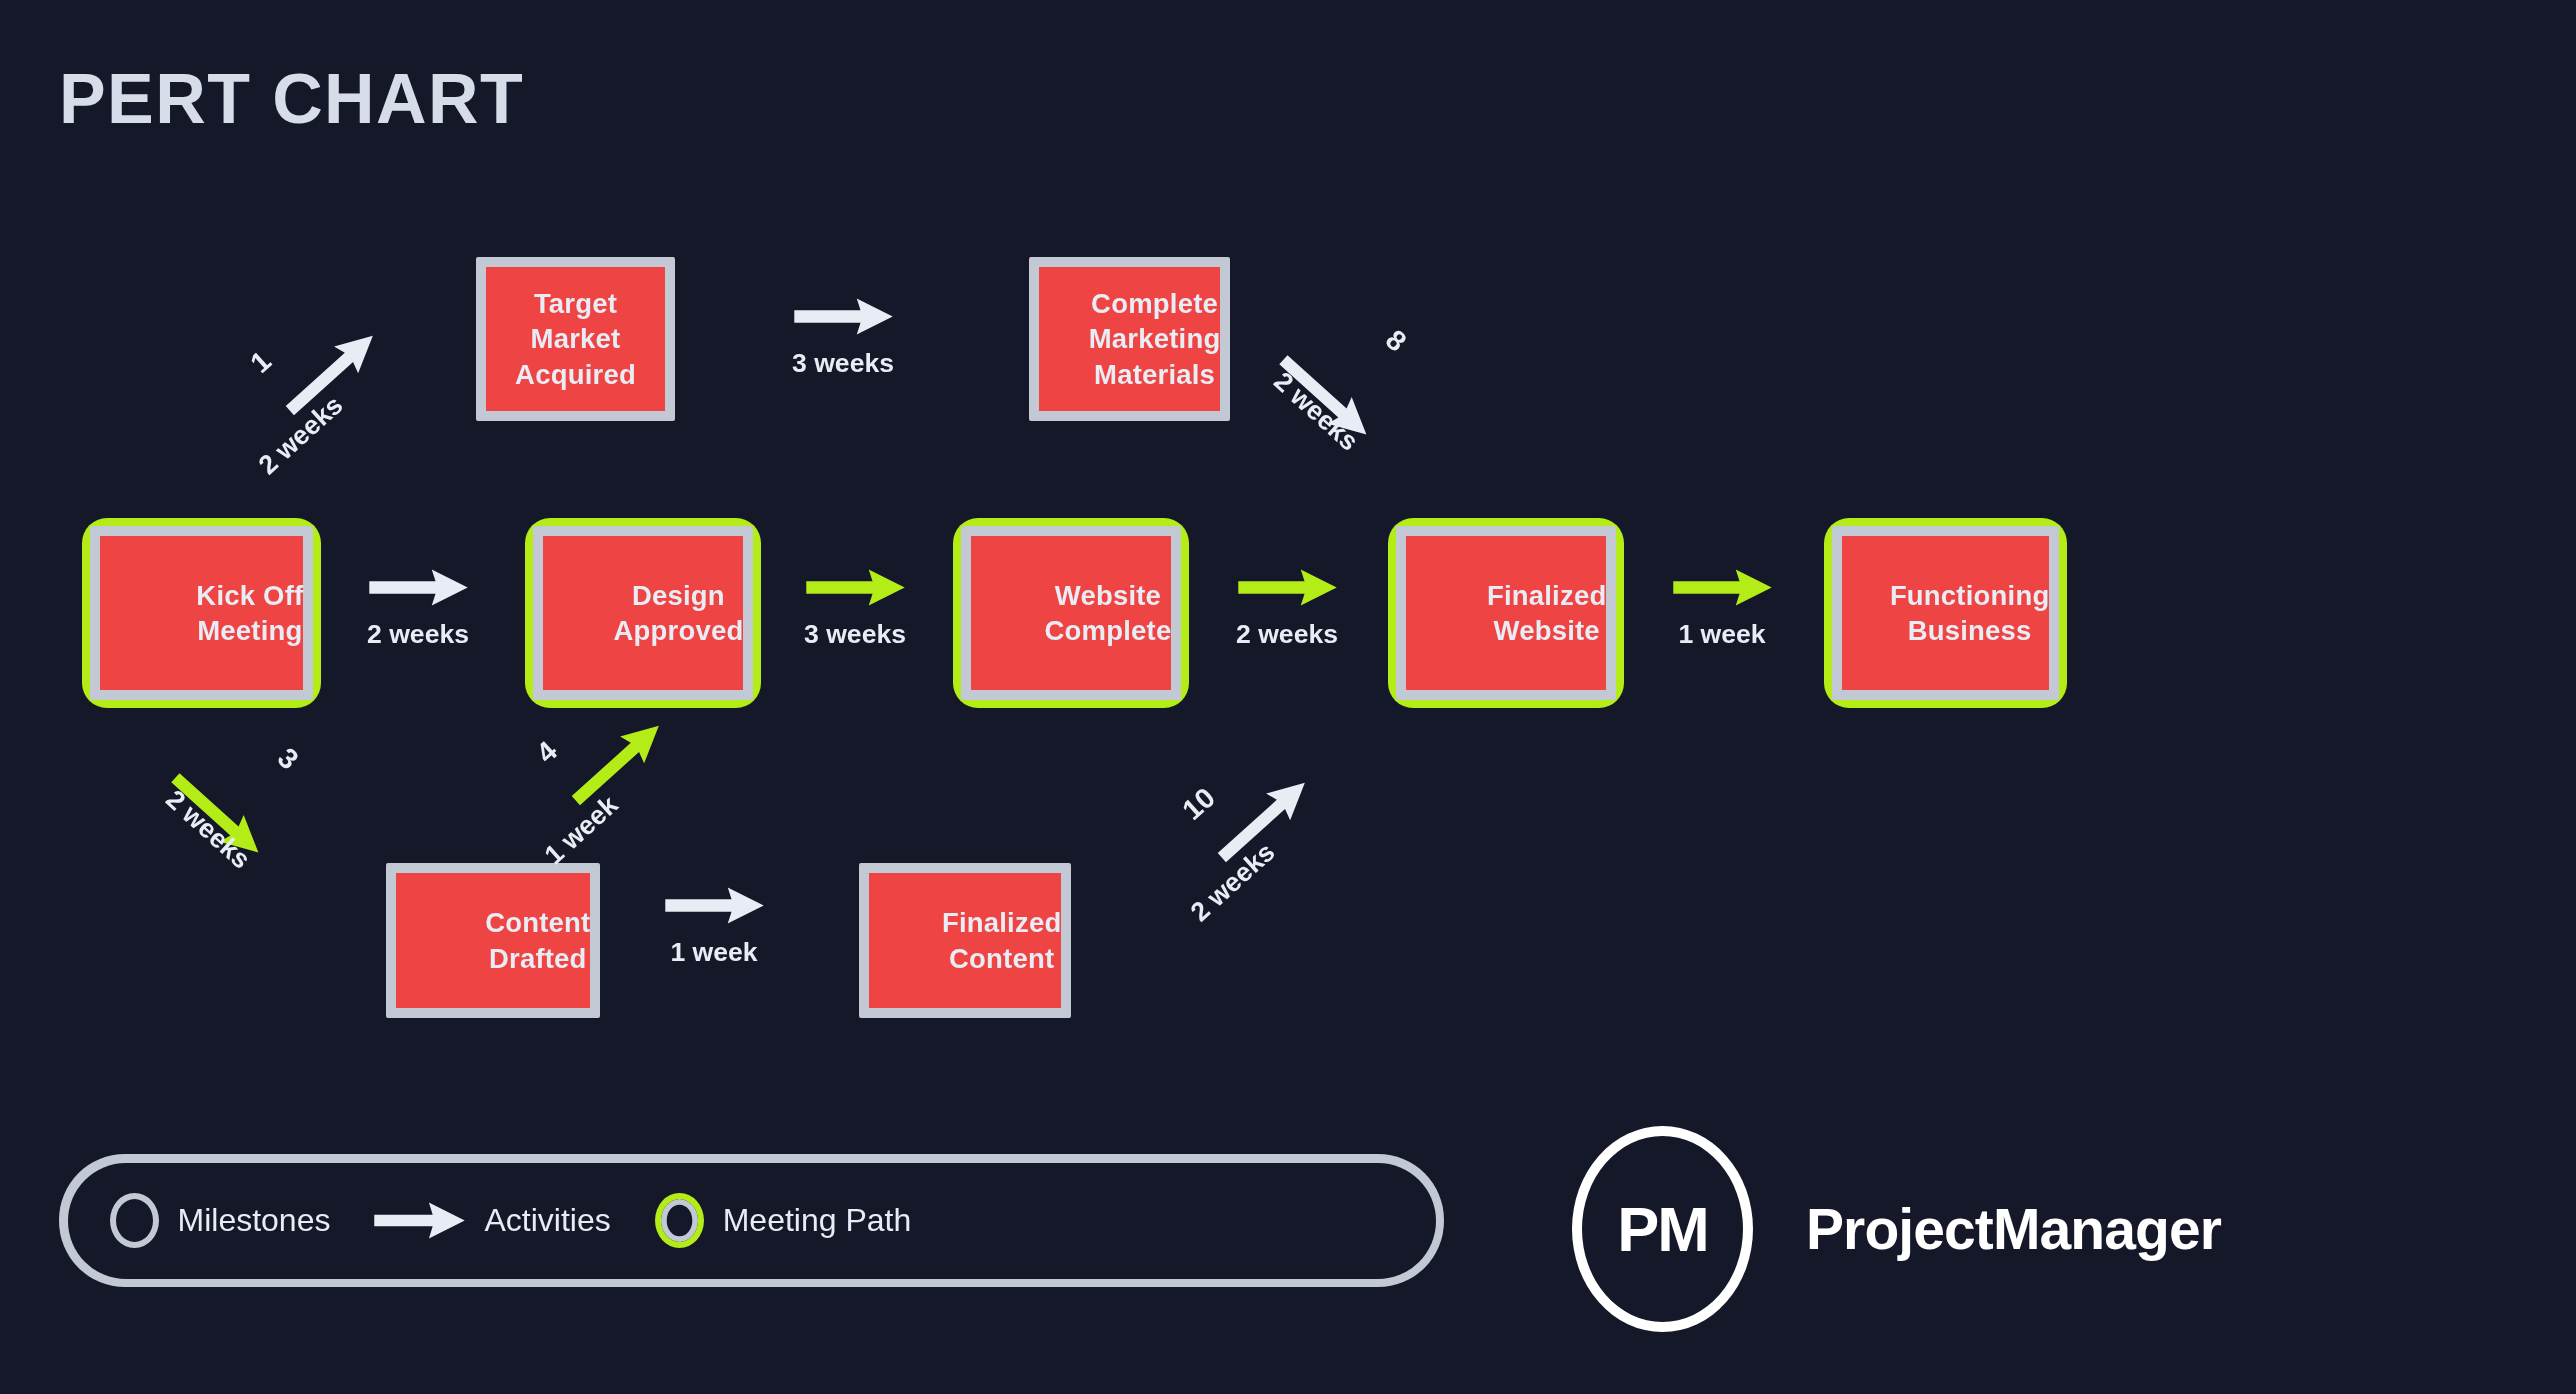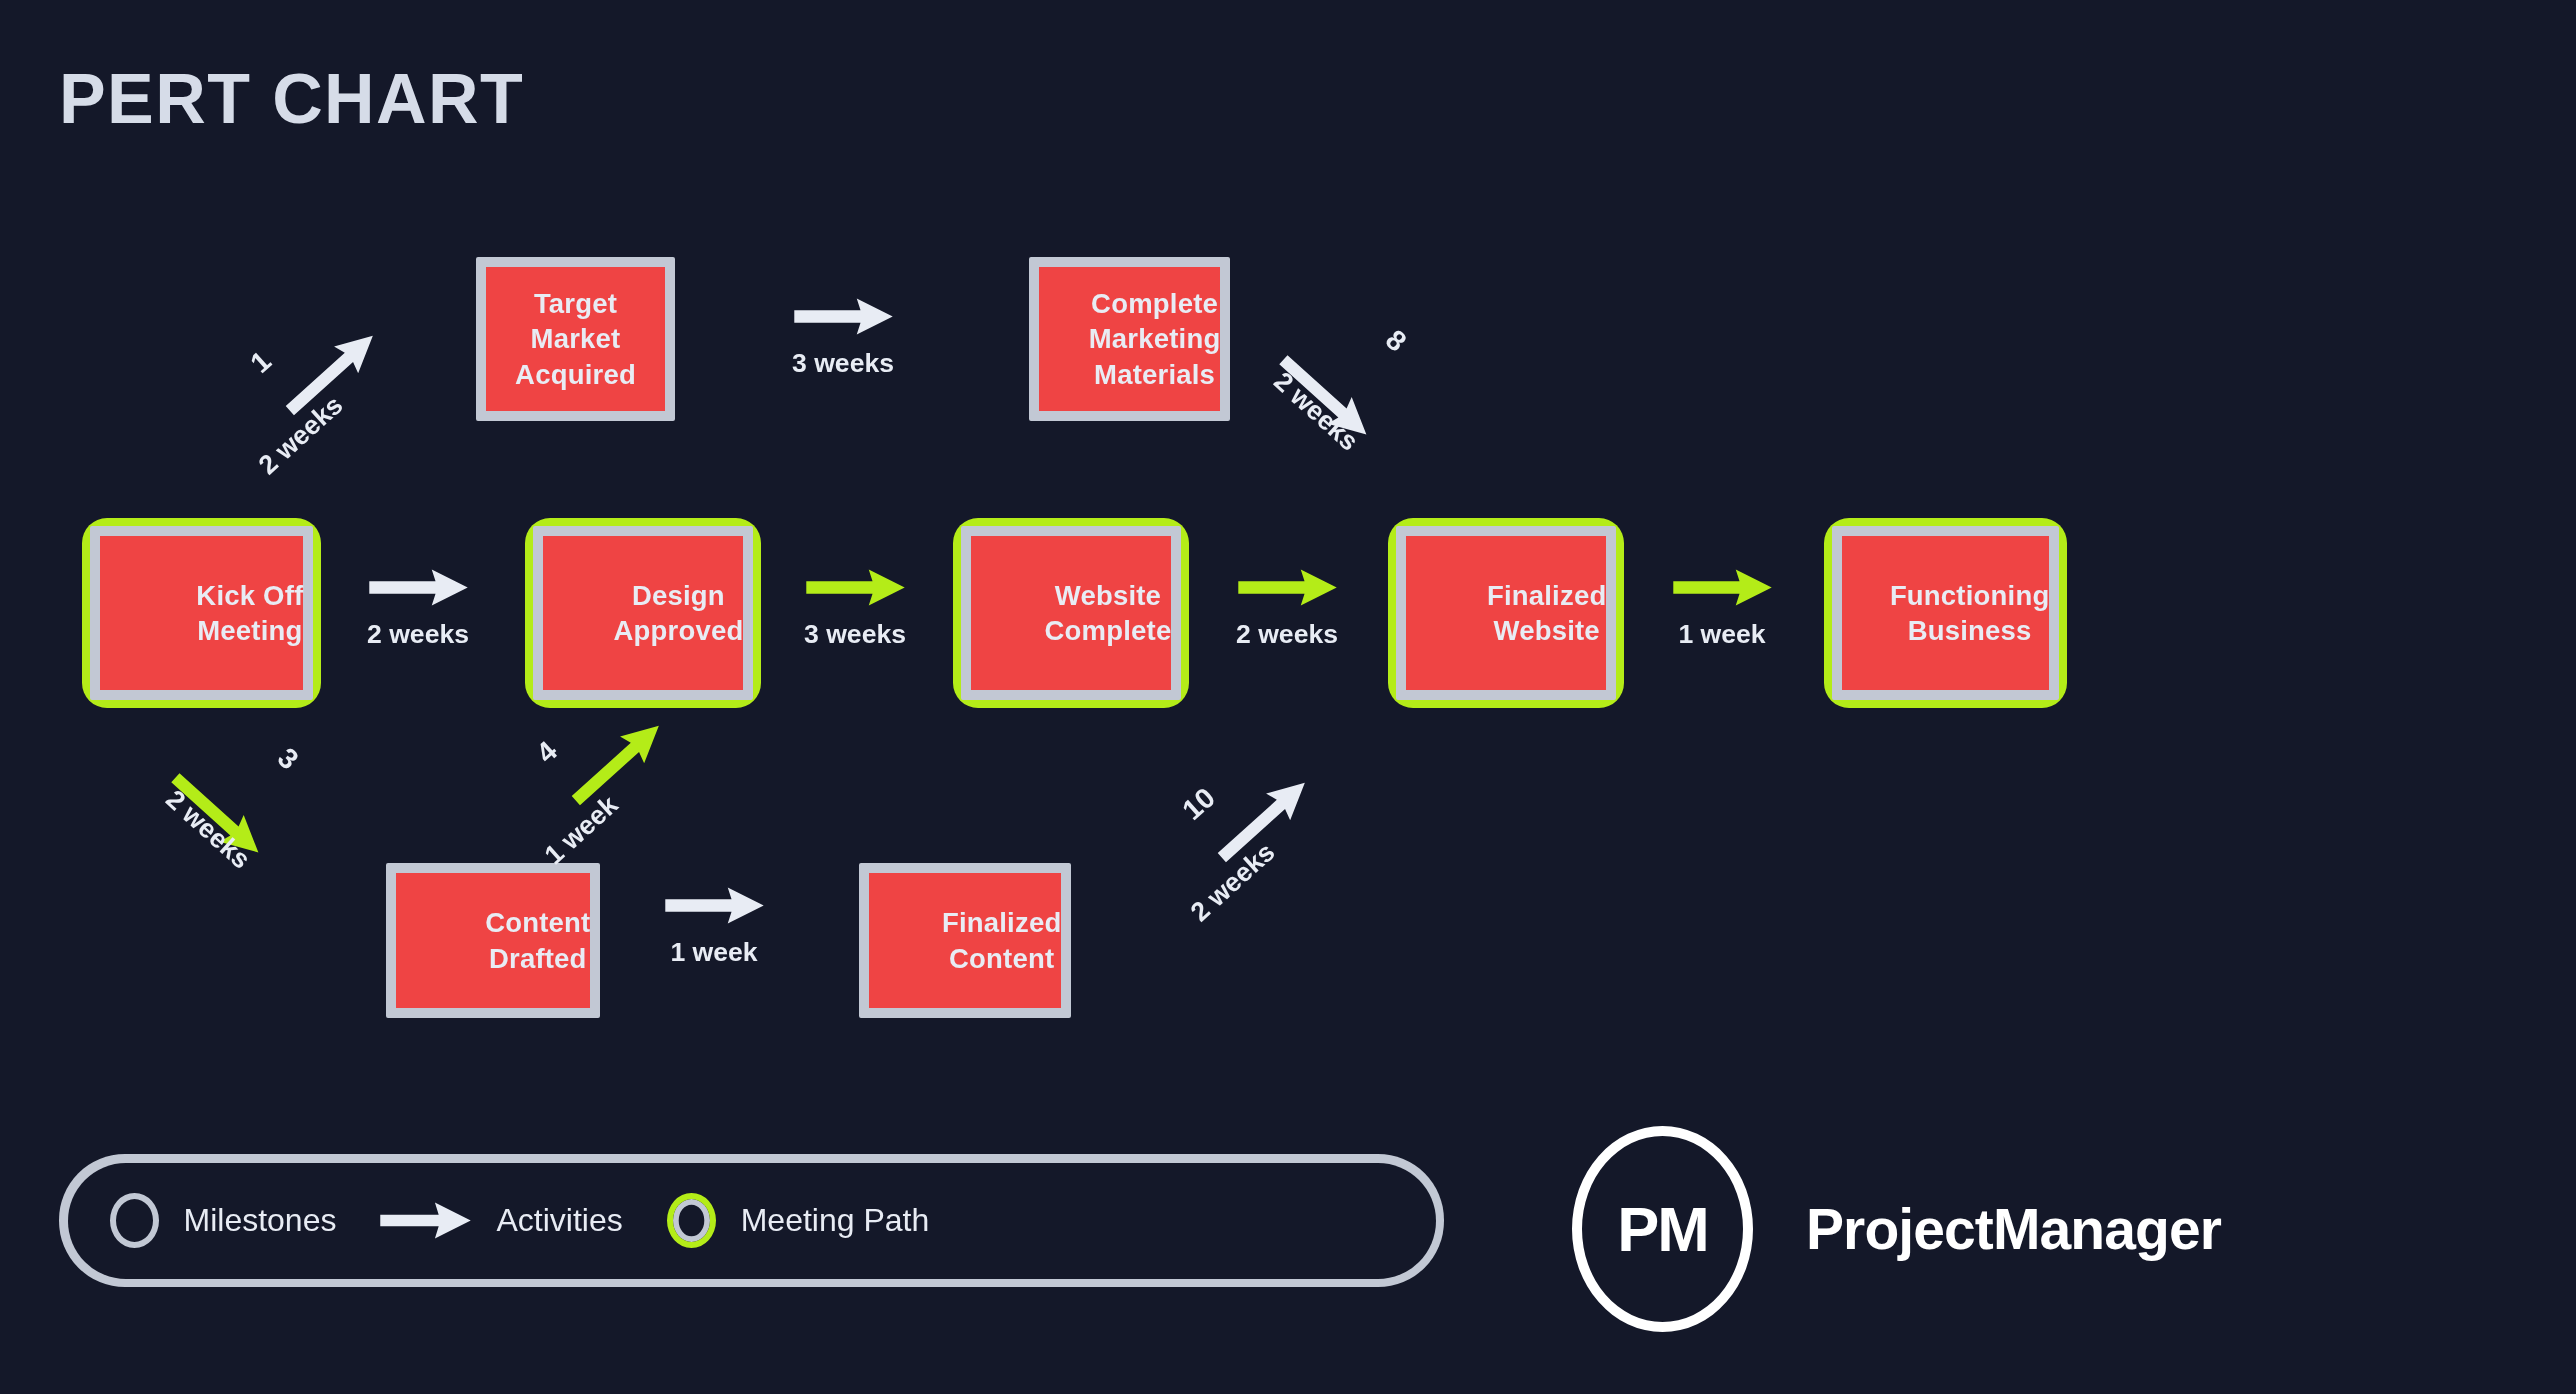--- a/index.html
+++ b/index.html
@@ -50,21 +50,21 @@
   
   #legend{
     position:absolute;left:59px;top:1154px;width:1385px;height:133px;
     background:#c2c8d4;border-radius:66px;padding:8.5px;box-sizing:border-box;
   }
   #legend .inner{
     width:100%;height:100%;box-sizing:border-box;background:#141829;
     border-radius:59px;display:flex;align-items:center;padding-left:42px;gap:0px;
   }
   .leg-item{display:flex;align-items:center;}
-  .leg-item .leg-label{color:#e8ecf4;font-size:32px;margin-left:25px;margin-right:44px;white-space:nowrap;}
+  .leg-item .leg-label{color:#e8ecf4;font-size:32px;margin-left:19px;margin-right:44px;white-space:nowrap;}
   .ring-ico{width:49px;height:55px;border-radius:50%;box-sizing:border-box;border:6.6px solid #c2c8d4;}
   .ring-ico.green{border-color:#b4ec18;box-shadow:inset 0 0 0 5.7px #c2c8d4;}
 
   
   #logo{position:absolute;left:1572px;top:1126px;display:flex;align-items:center;gap:28px;}
   #logo .mark{width:161px;height:186px;border:10.4px solid #ffffff;border-radius:50%;
       display:flex;align-items:center;justify-content:center;}
   #logo .mark span{color:#ffffff;font-size:63px;font-weight:bold;letter-spacing:-1.9px;}
   #logo .wordmark{color:#ffffff;font-size:57px;font-weight:bold;margin-left:25px;letter-spacing:-0.9px;}
 </style>

